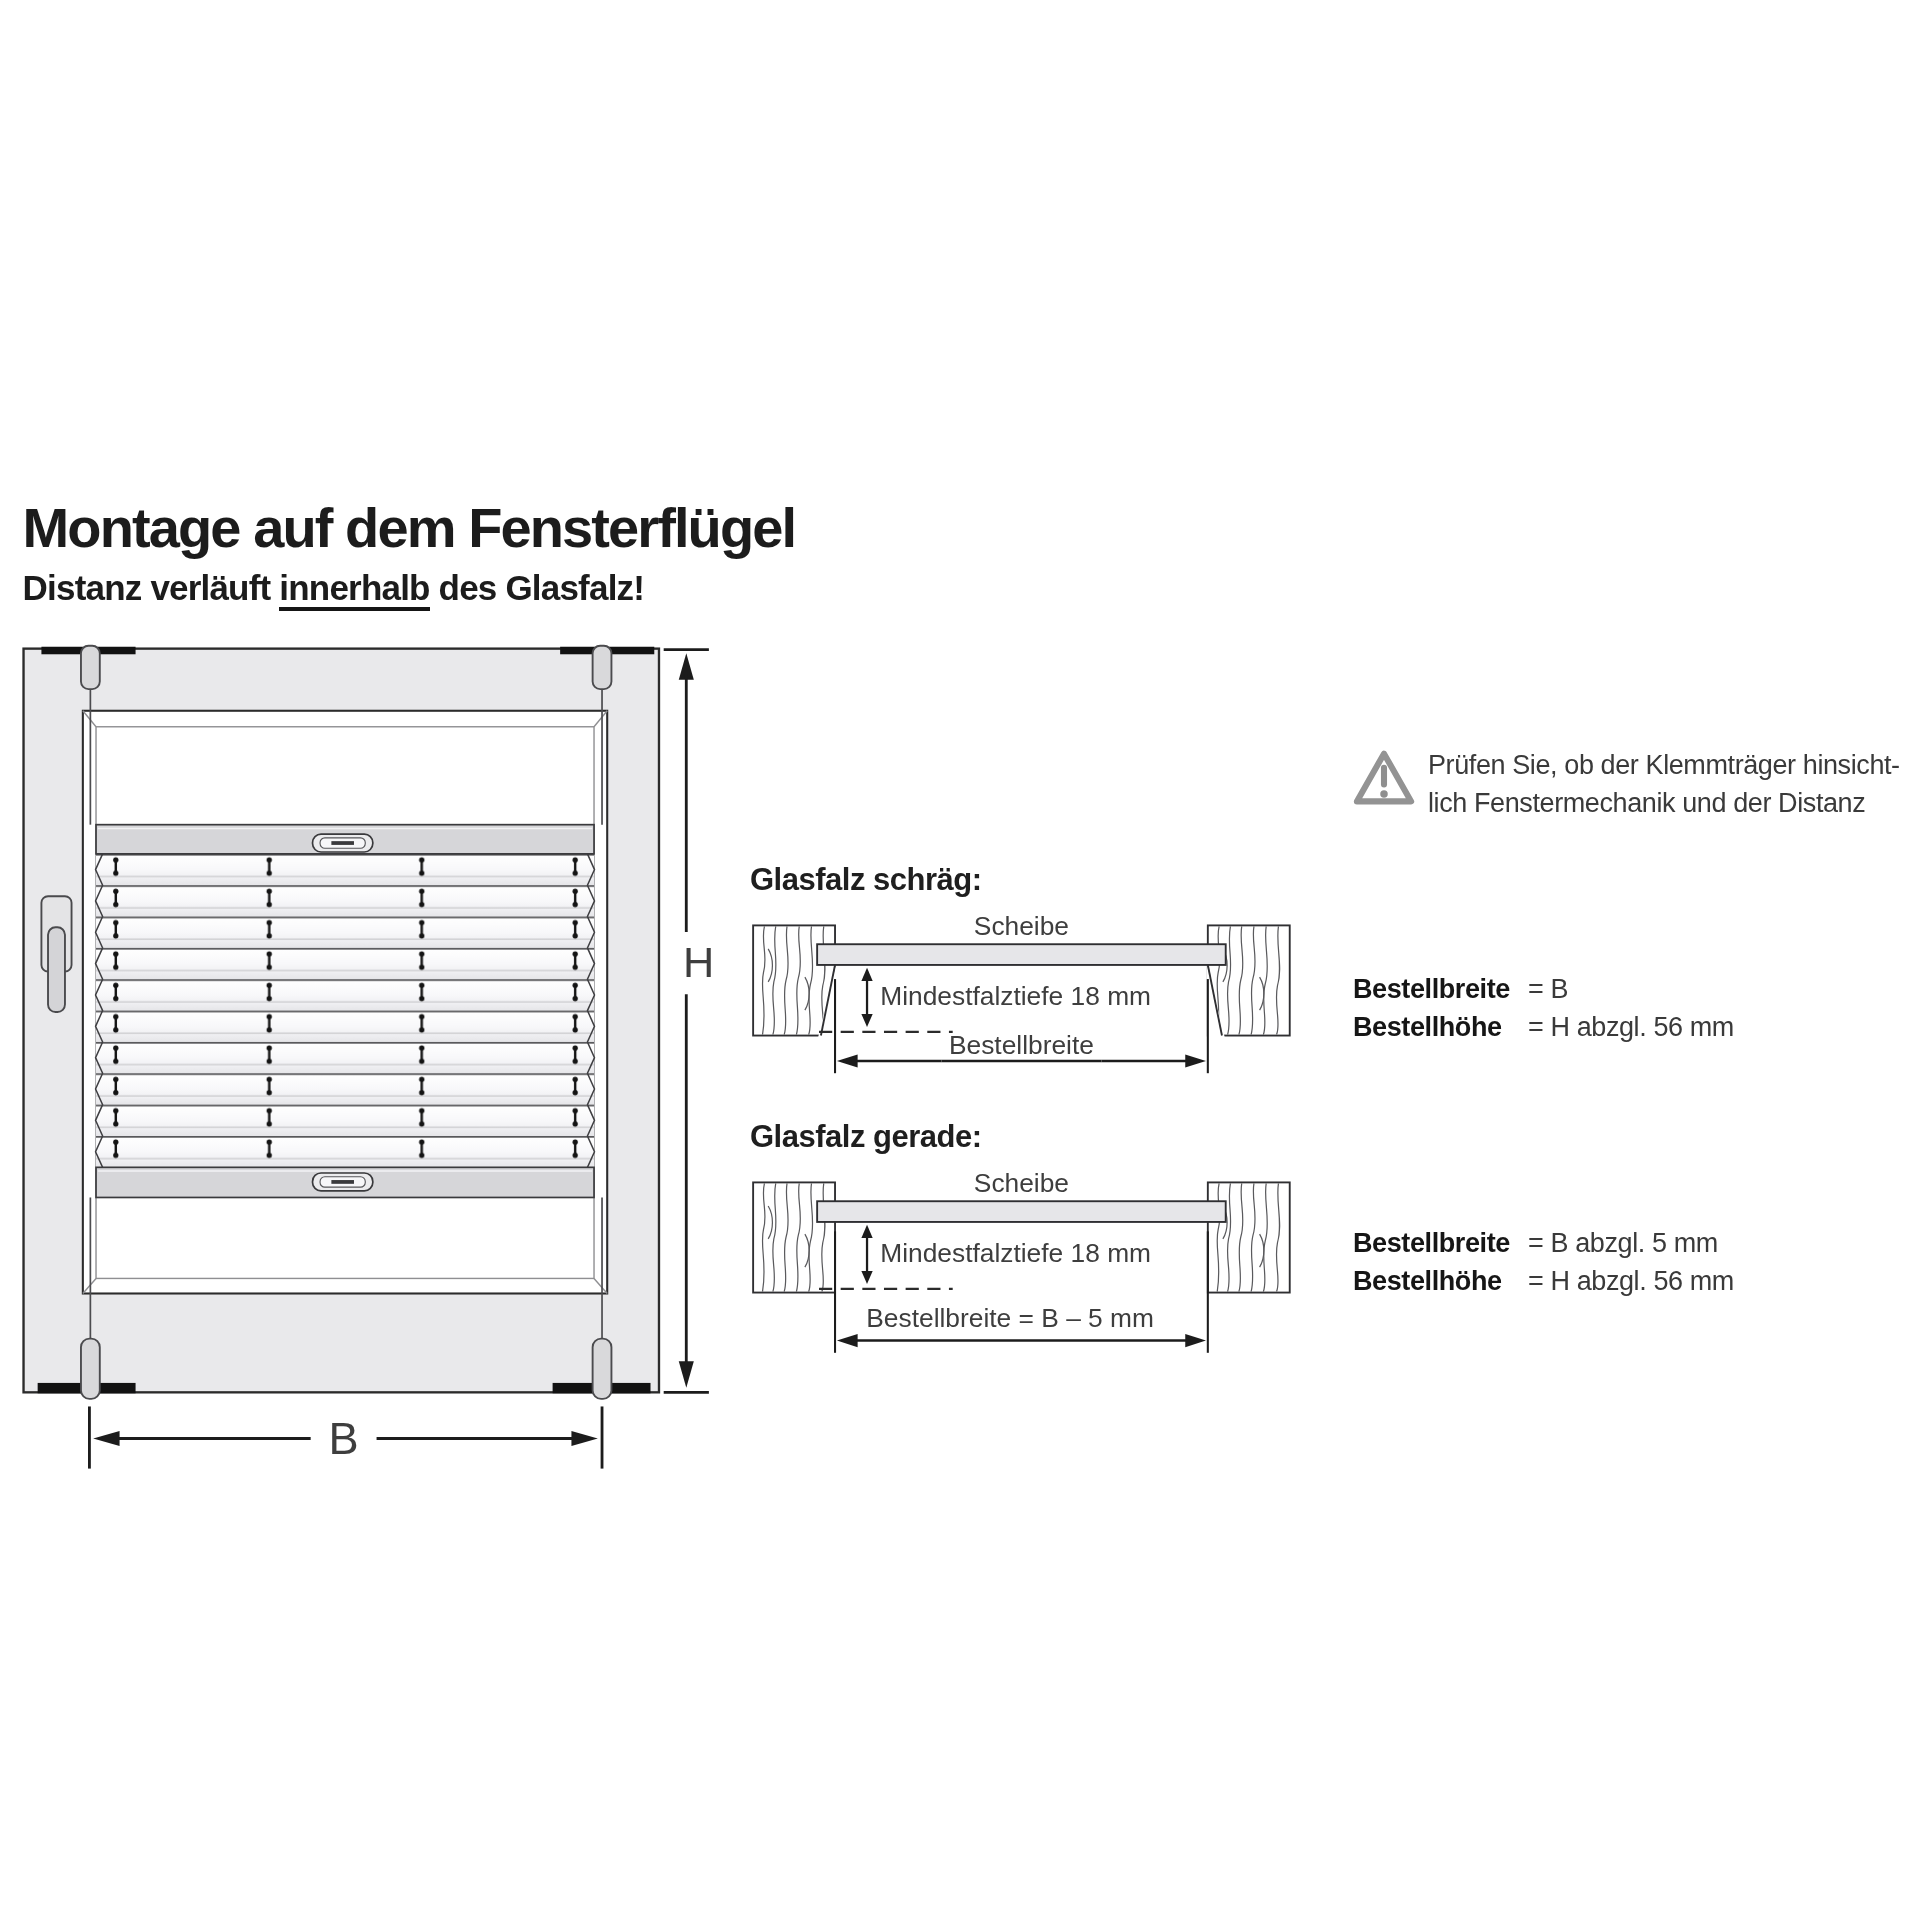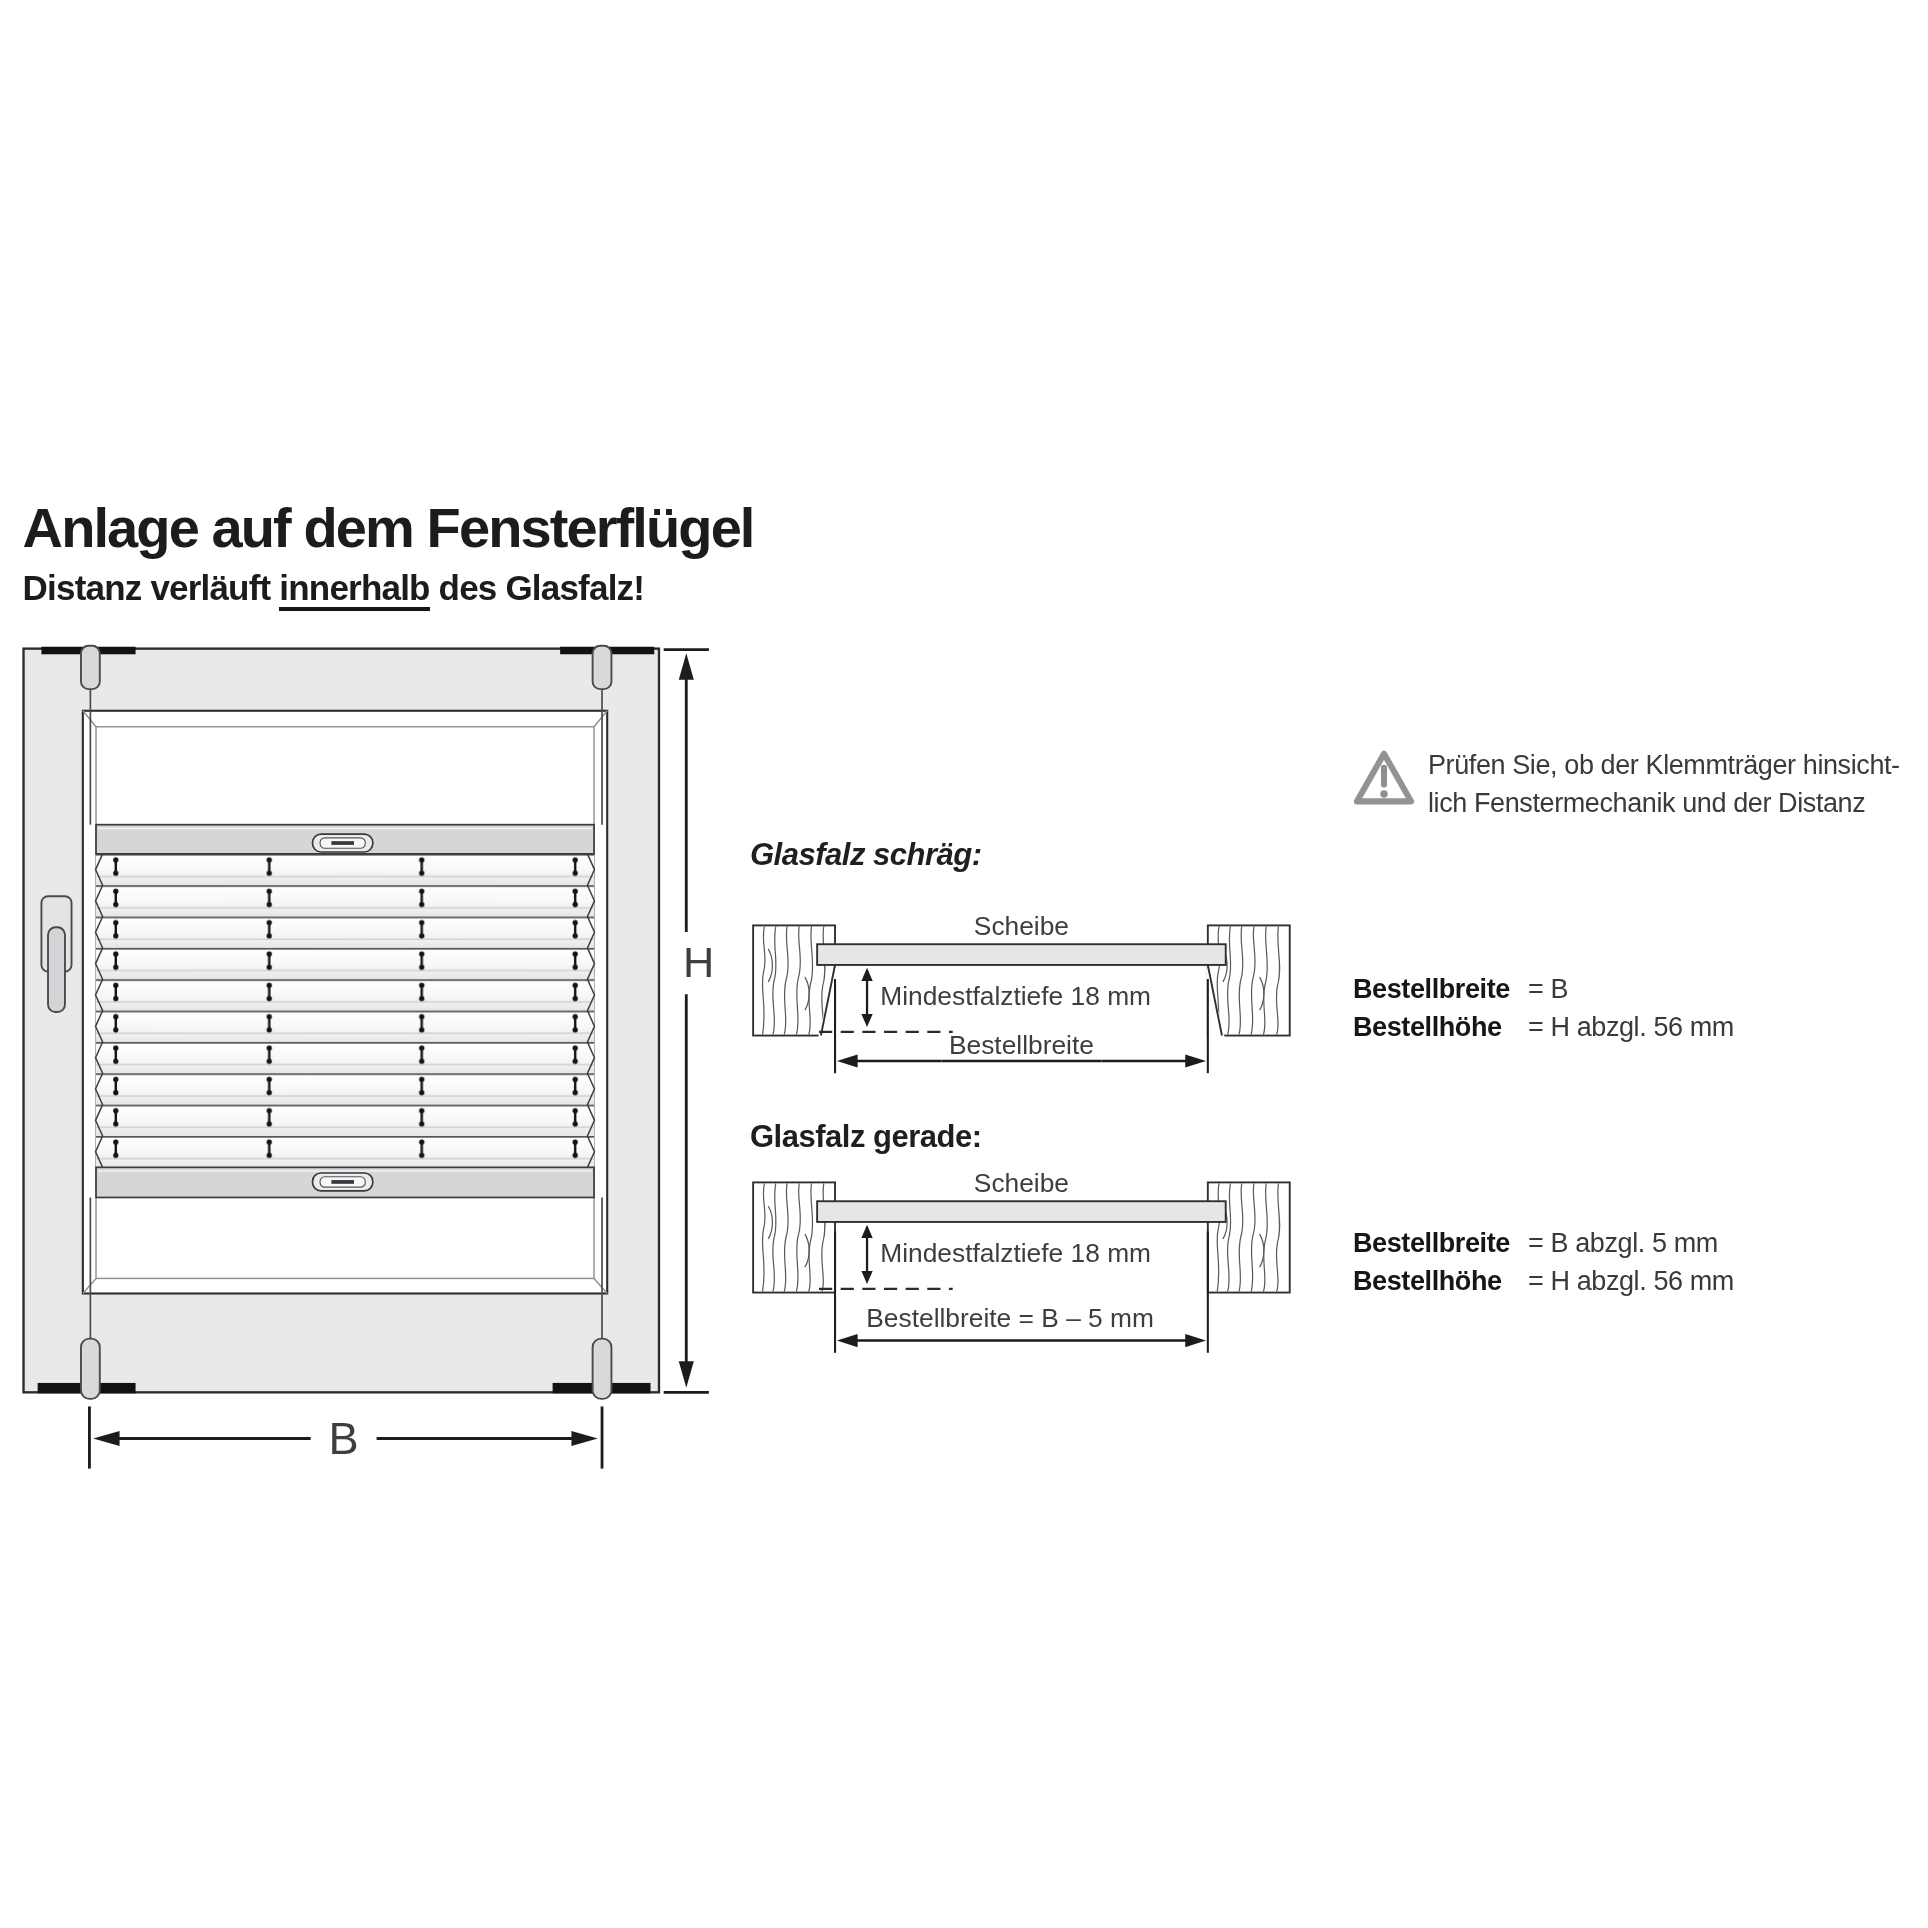--- a/index.html
+++ b/index.html
@@ -3,35 +3,35 @@
 <meta charset="utf-8">
 <style>
   html,body{margin:0;padding:0;background:#fff;}
   #canvas{position:relative;width:1928px;height:1928px;background:#ffffff;overflow:hidden;
           font-family:"Liberation Sans", sans-serif;color:#1d1d1d;}
   .abs{position:absolute;white-space:nowrap;}
   #title{left:22.6px;top:495px;font-size:56px;font-weight:700;letter-spacing:-1.9px;color:#1c1c1c;}
   #subtitle{left:22.6px;top:568px;font-size:35px;font-weight:700;letter-spacing:-0.8px;color:#1c1c1c;}
   #subtitle .ul{border-bottom:4.7px solid #151515;margin-top:20px;}
   .xsect-heading{font-size:31px;font-weight:700;letter-spacing:-0.5px;color:#1f1f1f;}
-  #heading-schraeg{left:750px;top:837px;font-style:italic;}
+  #heading-schraeg{left:750px;top:862px;}
   #heading-gerade{left:750px;top:1119px;}
   .bodyline{font-size:27px;color:#3a3a3a;letter-spacing:-0.4px;}
   .spec{display:flex;font-size:27px;letter-spacing:-0.4px;line-height:38px;}
   .spec .lbl{width:175px;font-weight:700;color:#161616;}
   .spec .val{color:#3a3a3a;}
   #diagram-svg{position:absolute;left:0;top:0;}
   svg text{font-family:"Liberation Sans", sans-serif;fill:#3e3e3e;}
 </style>
 </head>
 <body>
 
 <div id="canvas">
 
-  <div id="title" class="abs">Anlage auf dem Fensterflügel</div>
+  <div id="title" class="abs">Montage auf dem Fensterflügel</div>
   <div id="subtitle" class="abs"><span>Distanz verläuft </span><span class="ul">innerhalb</span><span> des Glasfalz!</span></div>
 
   <div id="heading-schraeg" class="abs xsect-heading">Glasfalz schräg:</div>
   <div id="heading-gerade" class="abs xsect-heading">Glasfalz gerade:</div>
 
   <svg id="diagram-svg" width="1928" height="1928" viewBox="0 0 2048 2048">
     <defs>
       <linearGradient id="pg" x1="0" y1="0" x2="0" y2="1">
         <stop offset="0" stop-color="#ffffff"></stop>
         <stop offset="0.5" stop-color="#f8f8fa"></stop>

